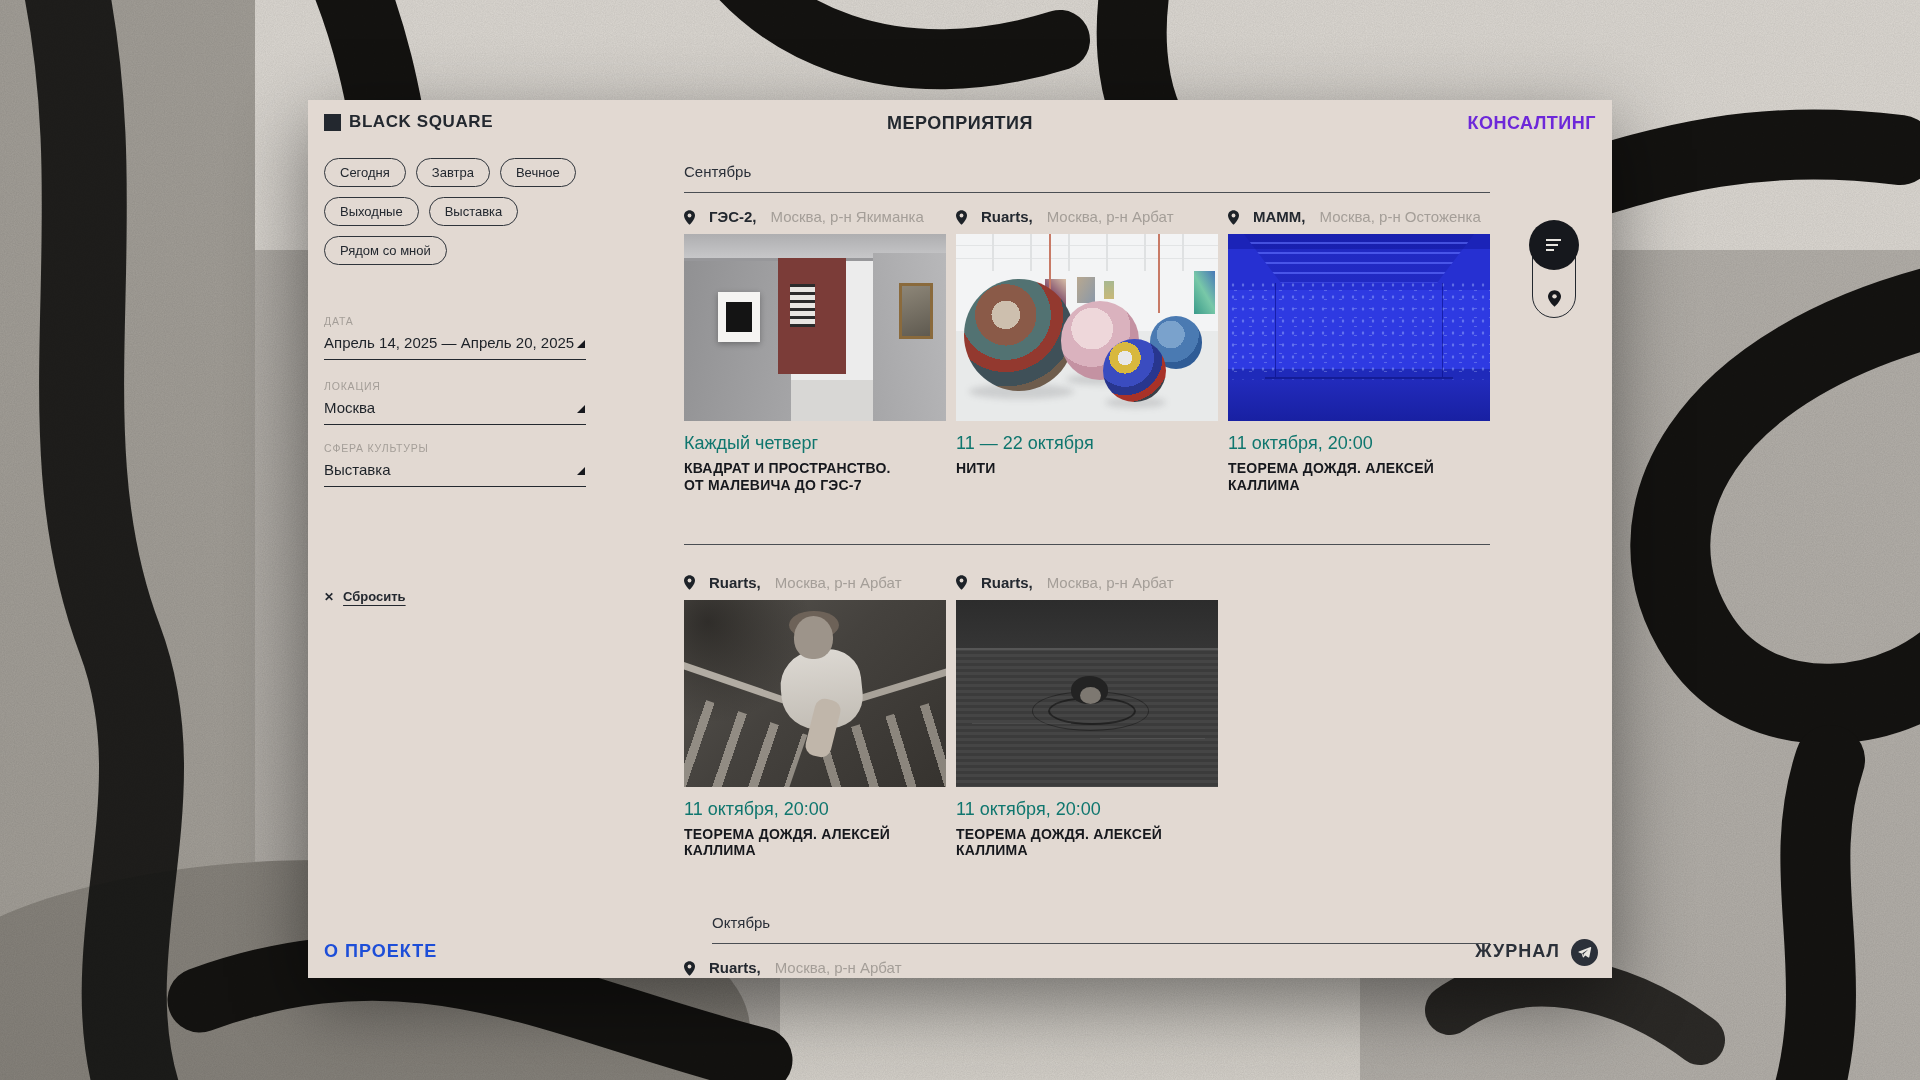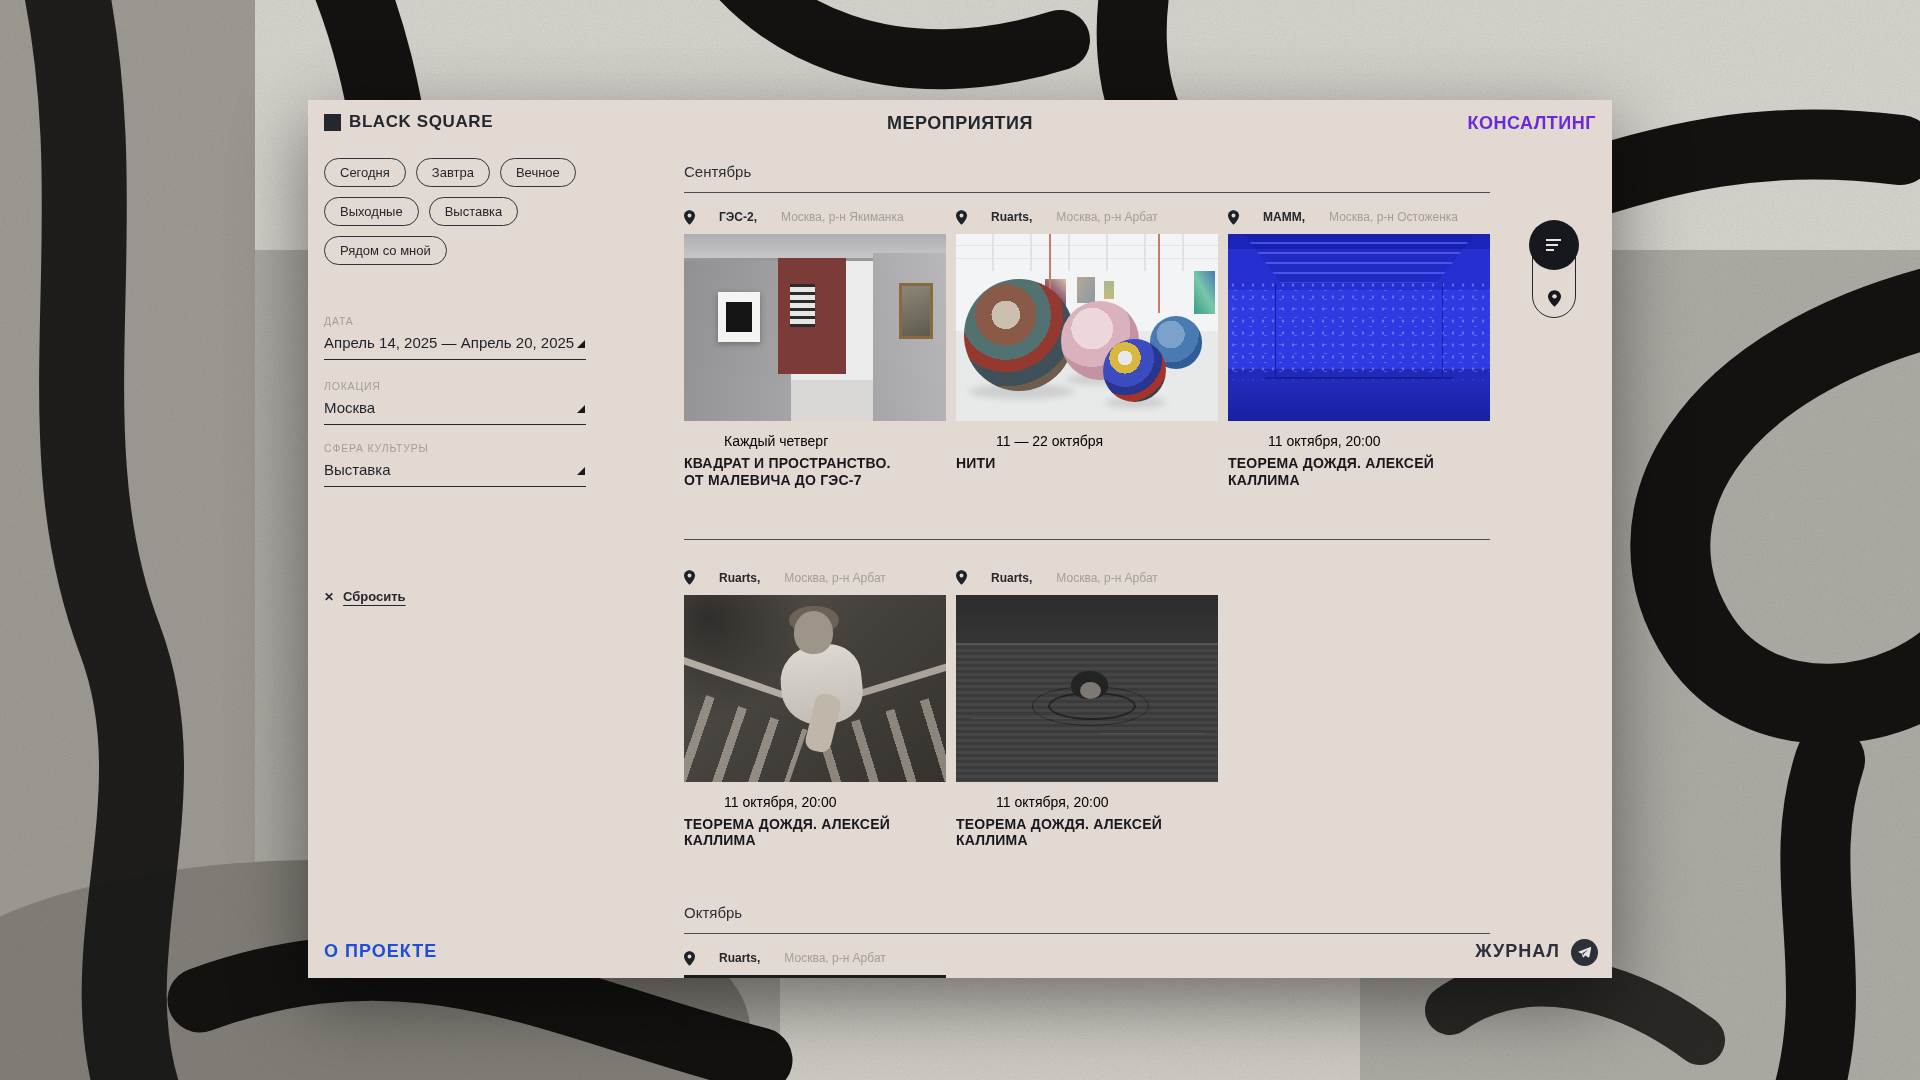--- a/index.html
+++ b/index.html
@@ -33,31 +33,31 @@
     clip-path:polygon(100% 0,100% 100%,0 100%);}
   .sel1{top:215px;} .sel2{top:280px;} .sel3{top:342px;} .sel4{top:403px;}
   
   .reset{position:absolute;left:16px;top:489px;font-size:13px;font-weight:600;color:#23282f;cursor:pointer;display:flex;gap:9px;align-items:center;}
   .reset-label{text-decoration:underline;text-underline-offset:4px;}
   .reset-x{font-size:12px;}
   
   .main{position:absolute;left:376px;top:0;width:806px;}
   .month{font-size:15px;color:#2b3039;padding-bottom:12px;border-bottom:1px solid #4a4e53;}
   .month-1{margin-top:63px;}
-  .month-2{margin-top:55px;}
+  .month-2{margin-top:55px;margin-left:28px;}
   .group-divider{margin-top:50px;border-bottom:1px solid #4a4e53;}
   .cards-grid{display:grid;grid-template-columns:repeat(3,262px);gap:10px;}
   .grid-1{margin-top:16px;} .grid-2{margin-top:30px;} .grid-3{margin-top:16px;}
   .card{position:relative;}
-  .card-loc{display:flex;align-items:center;gap:24px;font-size:12px;line-height:16px;}
+  .card-loc{display:flex;align-items:center;gap:14px;font-size:15px;line-height:16px;}
   .venue{font-weight:700;color:#23282f;}
   .area{color:#a49e98;}
   .pin{display:inline-flex;}
   .card-img{margin-top:9px;height:187px;position:relative;overflow:hidden;cursor:pointer;}
-  .card-date{margin-top:12px;font-size:14px;color:#000000;margin-left:40px;}
+  .card-date{margin-top:12px;font-size:18px;color:#0f766e;}
   .card-title{margin:6px 0 0 0;font-size:14px;font-weight:700;line-height:1.2;letter-spacing:.2px;color:#16181d;max-width:210px;cursor:pointer;}
   
   .float{position:absolute;left:1221px;top:120px;width:50px;height:98px;z-index:6;}
   .float-pill{position:absolute;left:3px;right:3px;top:2px;bottom:0;border:1px solid #23282f;border-radius:24px;}
   .float-filter{position:absolute;left:0;top:0;width:50px;height:50px;border-radius:50%;background:#16181d;display:flex;flex-direction:column;justify-content:center;align-items:flex-start;padding-left:17px;box-sizing:border-box;gap:3px;cursor:pointer;}
   .fbar{height:2px;background:#e8e5e0;}
   .fbar1{width:15px;} .fbar2{width:12px;} .fbar3{width:8px;}
   .float-map{position:absolute;left:0;right:0;bottom:11px;display:flex;justify-content:center;cursor:pointer;}
   
   .foot-left{position:absolute;left:16px;bottom:16px;font-size:18px;font-weight:700;letter-spacing:1px;color:#1d4ed8;z-index:7;cursor:pointer;}

